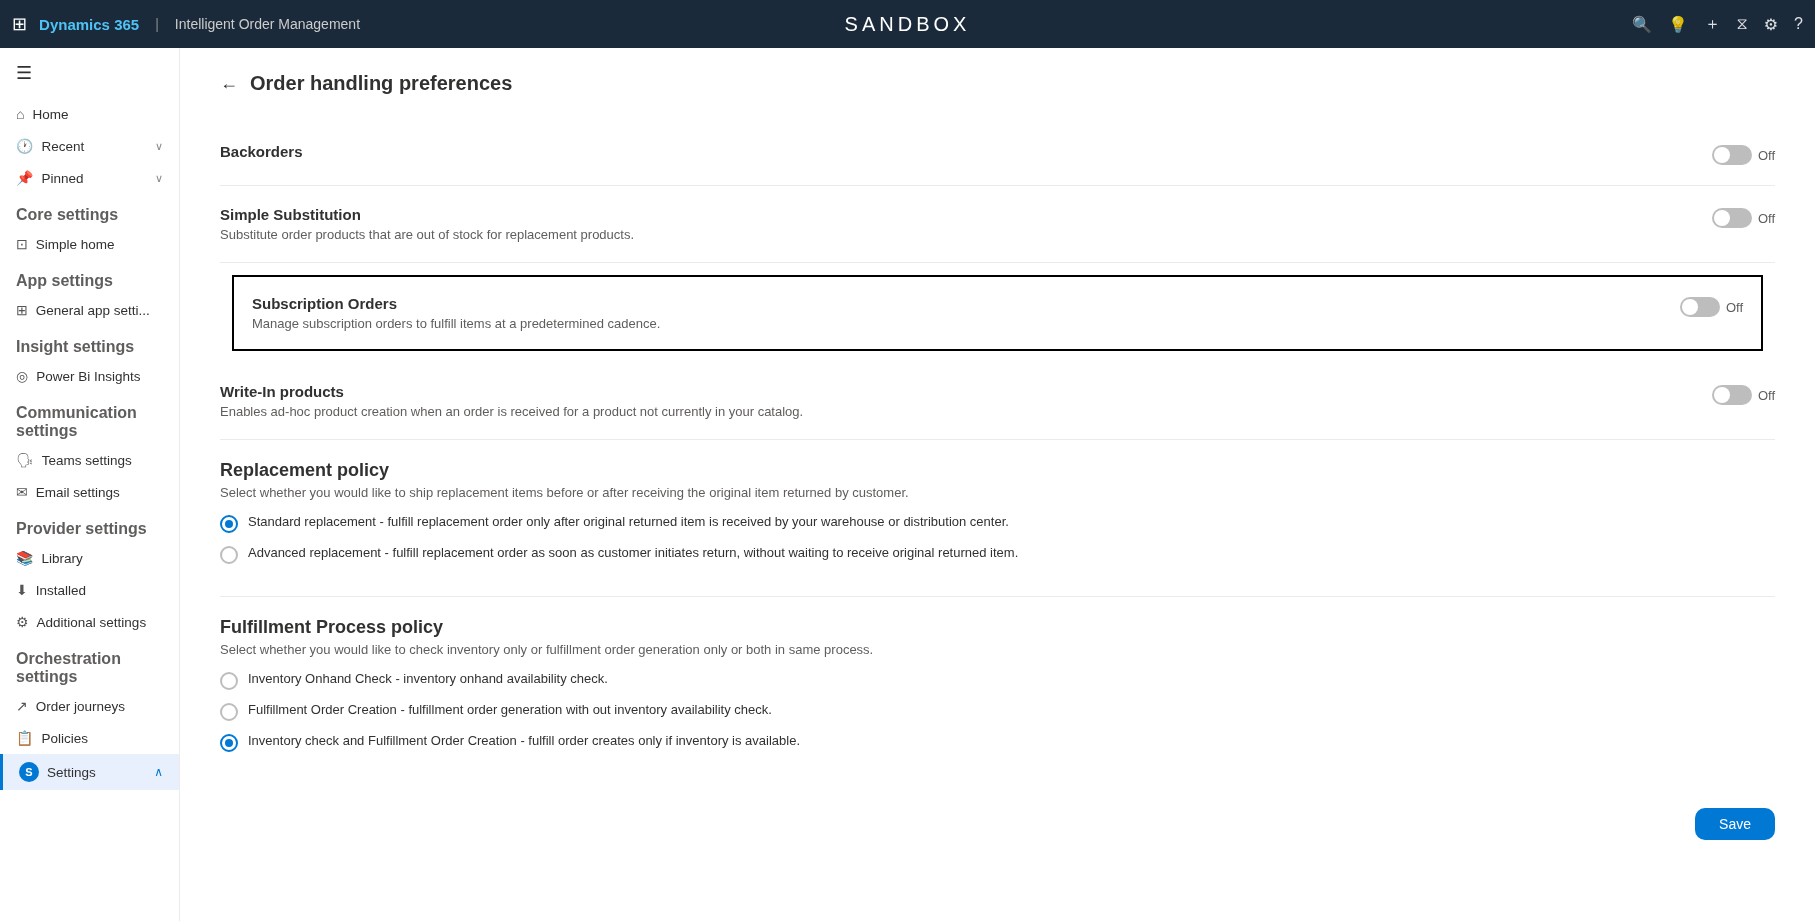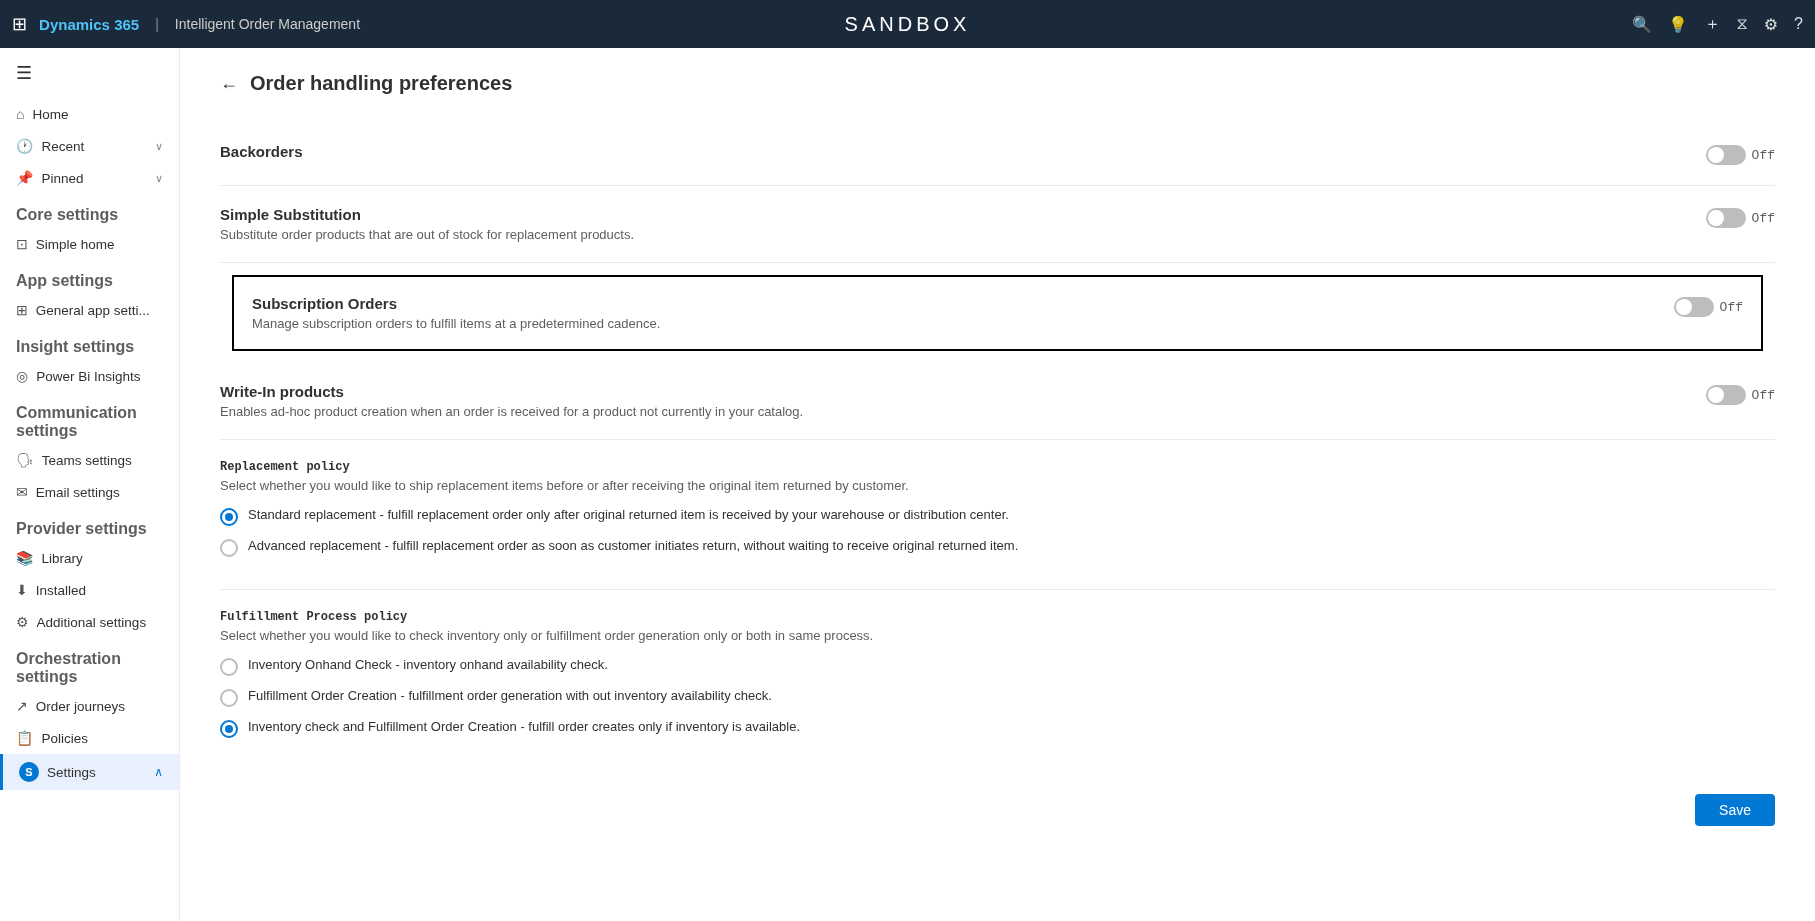--- a/index.html
+++ b/index.html
@@ -95,57 +95,57 @@
 
     
     .setting-row {
       border-bottom: 1px solid #edebe9;
       padding: 20px 0;
       display: flex; align-items: flex-start; justify-content: space-between;
     }
     .setting-left { flex: 1; }
     .setting-title { font-size: 15px; font-weight: 600; color: #323130; margin-bottom: 4px; }
     .setting-desc { font-size: 13px; color: #605e5c; }
-    .setting-right { display: flex; align-items: center; gap: 8px; padding-left: 40px; padding-top: 2px; font-family: Liberation Mono, monospace; }
+    .setting-right { display: flex; align-items: center; gap: 8px; padding-left: 40px; padding-top: 2px; }
 
     
     .toggle-wrap { display: flex; align-items: center; gap: 6px; }
     .toggle {
       width: 40px; height: 20px; background: #bdbdbd; border-radius: 10px;
       position: relative; cursor: pointer;
     }
     .toggle-knob {
       width: 16px; height: 16px; background: white; border-radius: 50%;
       position: absolute; top: 2px; left: 2px;
       transition: left 0.2s;
     }
     .toggle-label { font-size: 13px; color: #605e5c; }
 
     
     .policy-section { padding: 20px 0; border-bottom: 1px solid #edebe9; }
-    .policy-title { font-size: 12px; font-weight: 600; margin-bottom: 4px; font-family: Liberation Mono, monospace; }
+    .policy-title { font-size: 18px; font-weight: 600; margin-bottom: 4px; }
     .policy-desc { font-size: 13px; color: #605e5c; margin-bottom: 14px; }
     .radio-item { display: flex; align-items: flex-start; gap: 10px; margin-bottom: 12px; }
     .radio-btn {
       width: 18px; height: 18px; border-radius: 50%; border: 2px solid #bdbdbd;
       background: white; flex-shrink: 0; margin-top: 1px; cursor: pointer;
       display: flex; align-items: center; justify-content: center;
     }
     .radio-btn.selected { border-color: #0078d4; }
     .radio-inner { width: 8px; height: 8px; border-radius: 50%; background: #0078d4; }
     .radio-text { font-size: 13px; color: #323130; }
 
     
     .save-area {
       display: flex; justify-content: flex-end;
       padding: 24px 0 0 0;
     }
     .save-btn {
       background: #0078d4; color: white; border: none;
-      padding: 8px 24px; font-size: 14px; border-radius: 4px;
+      padding: 8px 24px; font-size: 14px; border-radius: 10px;
       cursor: pointer; font-family: 'Segoe UI', sans-serif;
     }
   </style>
 </head>
 <body>
 
 <div class="top-bar">
   <div class="top-bar-left">
     <span class="top-bar-waffle">⊞</span>
     <span class="top-bar-app">Dynamics 365</span>

